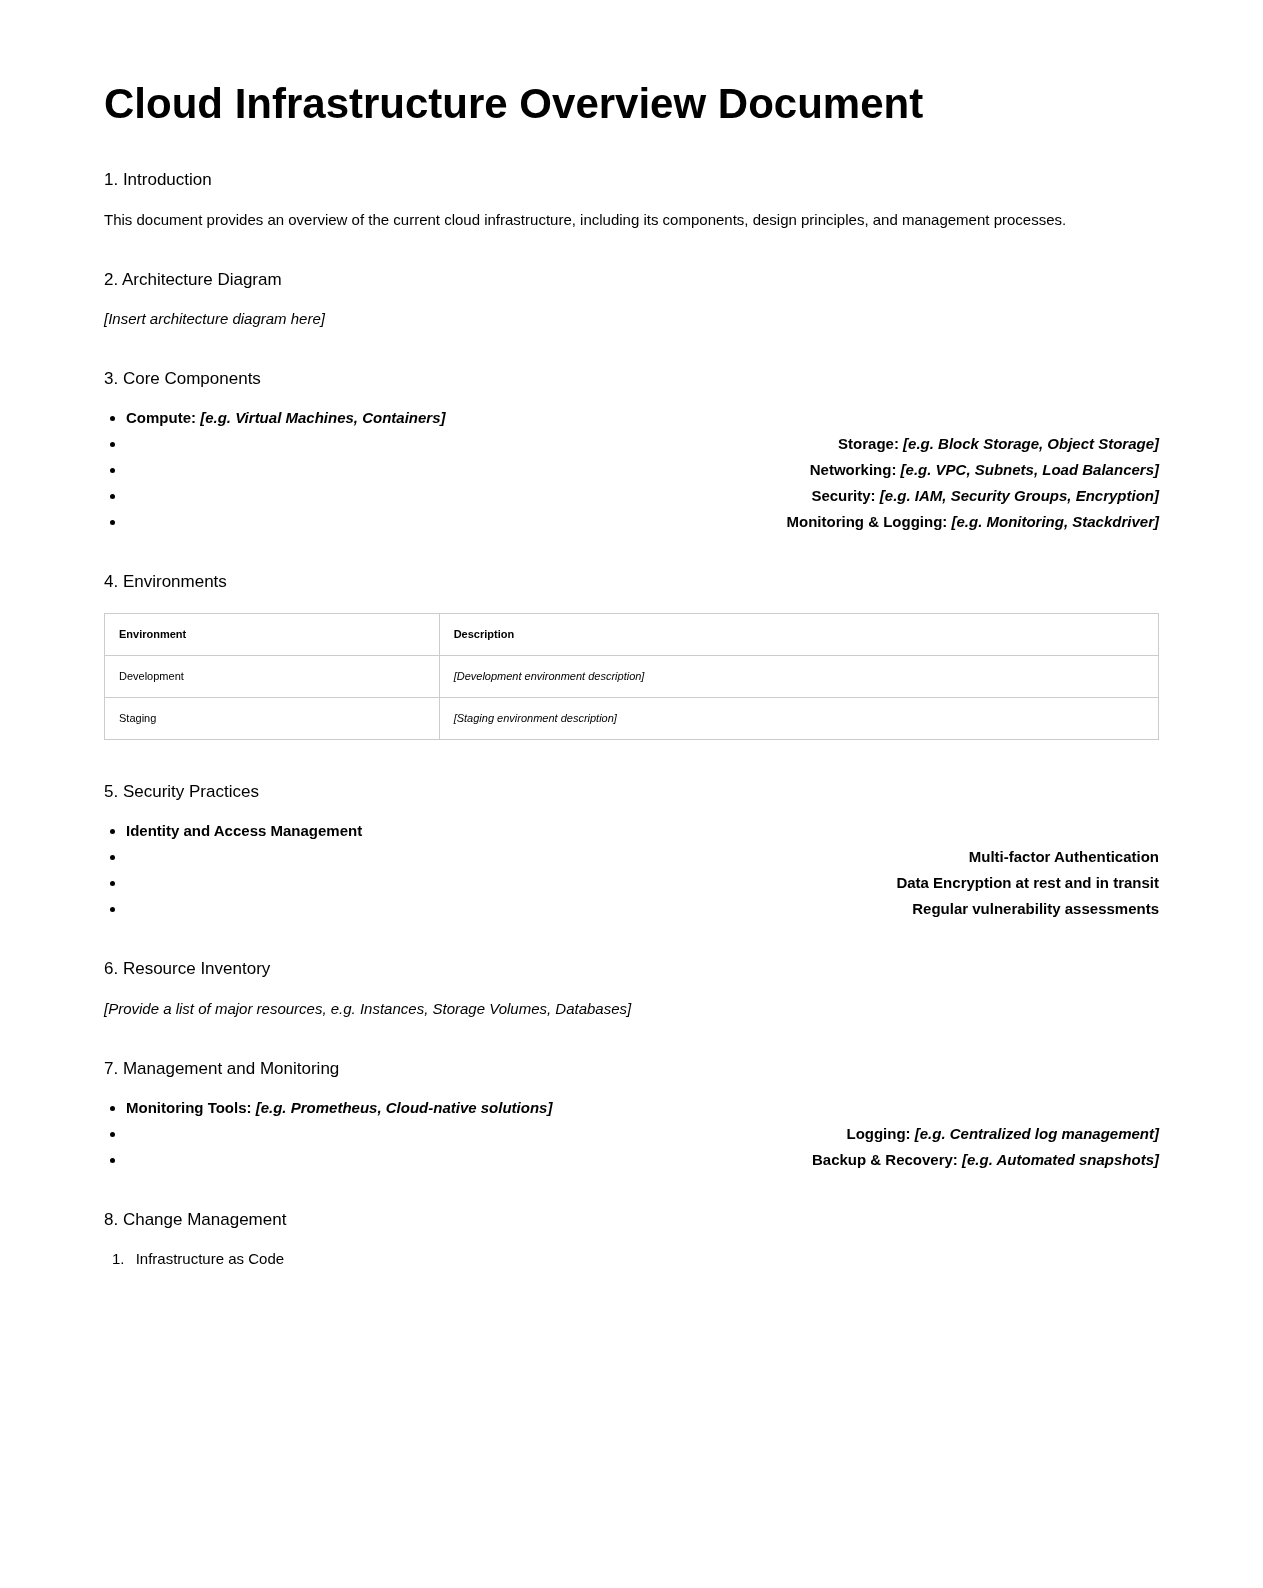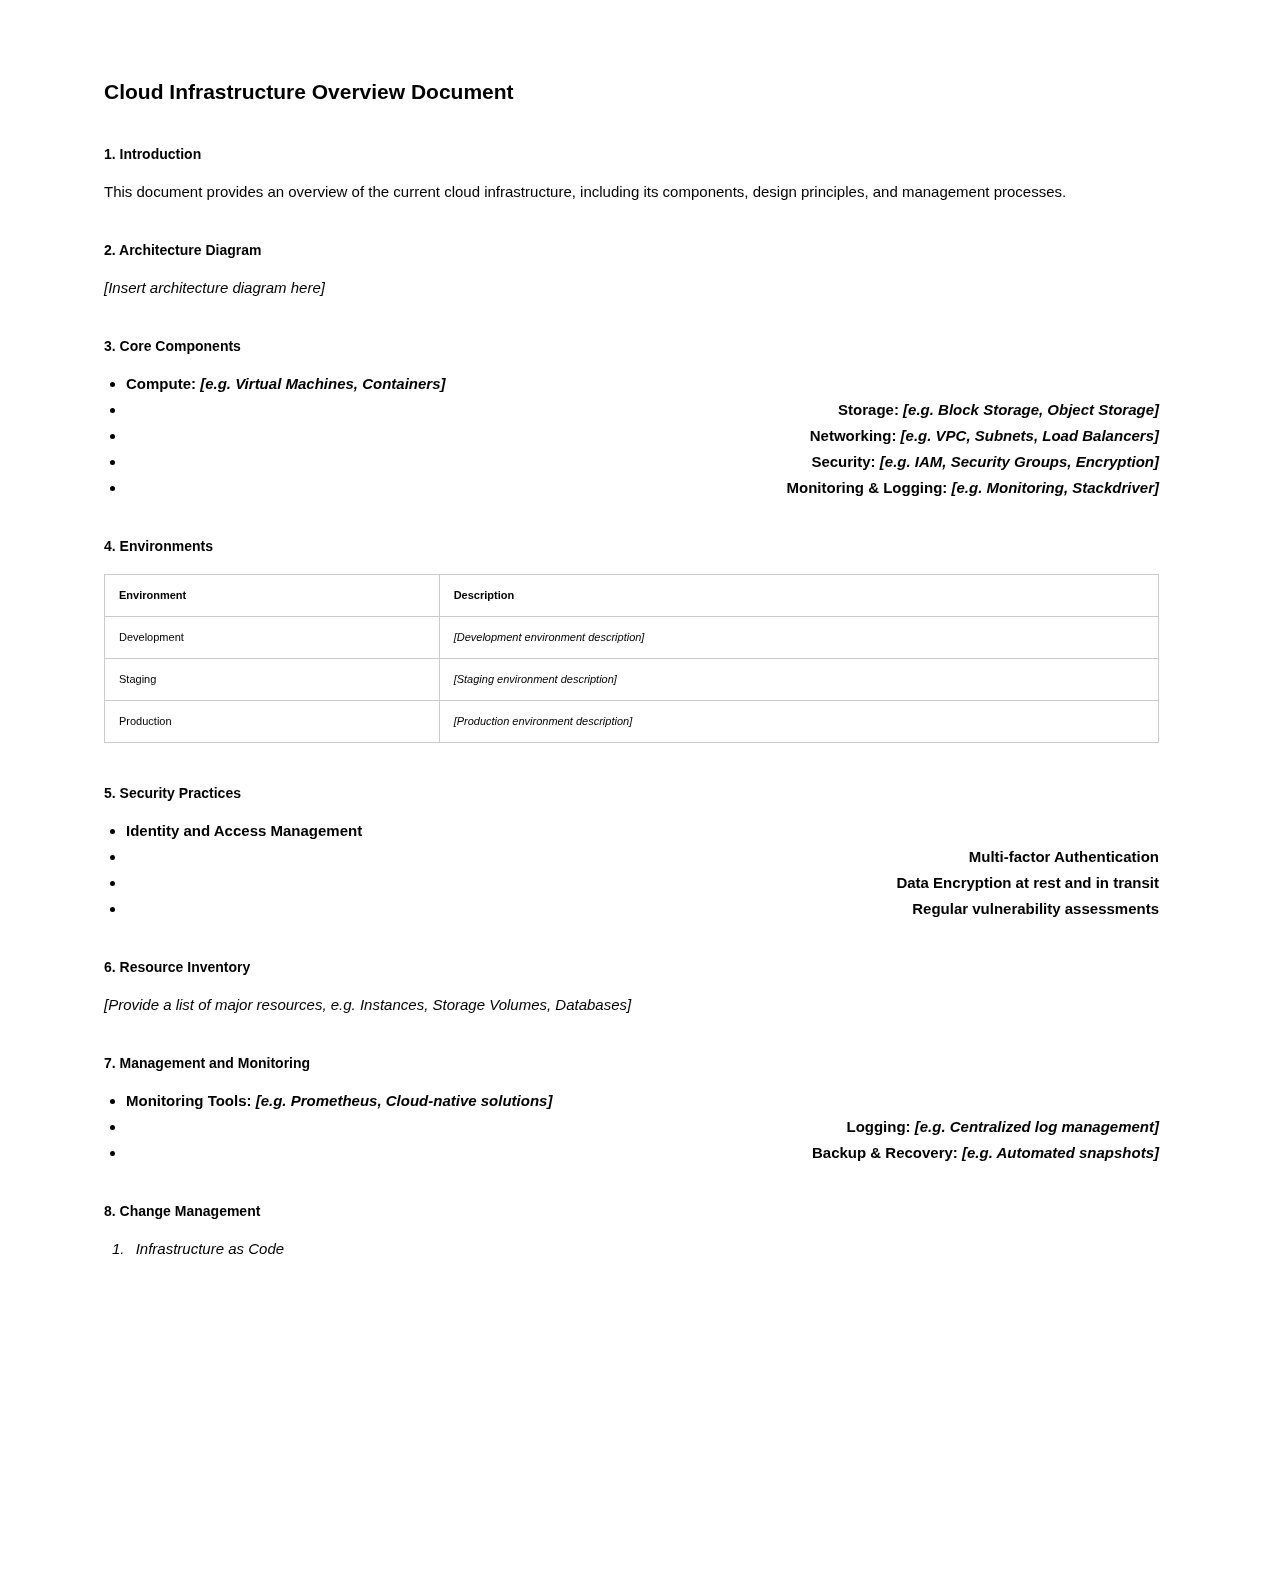--- a/index.html
+++ b/index.html
@@ -13,29 +13,29 @@
     overflow: hidden;
     color: #000000;
     font-family: "Liberation Sans", sans-serif;
     font-size: 15px;
   }
   .page {
     padding: 80px 104px 0 104px;
     box-sizing: border-box;
   }
   h1 {
-    font-size: 21px;
+    font-size: 42px;
     line-height: 1.15;
     font-weight: bold;
     margin: 0 0 26px 0;
   }
   h2 {
-    font-size: 14px;
+    font-size: 17px;
     line-height: 1.2;
-    font-weight: bold;
+    font-weight: normal;
     margin: 42px 0 20px 0;
   }
   p {
     margin: 20px 0;
     line-height: 17px;
   }
   .italic {
     font-style: italic;
   }
   ul.doc-list {
@@ -48,21 +48,20 @@
     line-height: 17px;
   }
   ul.doc-list li + li {
     margin-top: 9px;
     text-align: right;
   }
   ol.doc-list {
     margin: 20px 0;
     padding-left: 8px;
     list-style: none;
-    font-style: italic;
   }
   ol.doc-list li {
     line-height: 17px;
   }
   ol.doc-list .li-marker {
     display: inline-block;
     margin-right: 7px;
   }
   table.env-table {
     border-collapse: collapse;
@@ -133,24 +132,20 @@
     </thead>
     <tbody>
       <tr>
         <td>Development</td>
         <td class="italic">[Development environment description]</td>
       </tr>
       <tr>
         <td>Staging</td>
         <td class="italic">[Staging environment description]</td>
       </tr>
-      <tr>
-        <td>Production</td>
-        <td class="italic">[Production environment description]</td>
-      </tr>
     </tbody>
   </table>
 
   <h2>5. Security Practices</h2>
   <ul class="doc-list">
     <li>Identity and Access Management</li>
     <li>Multi-factor Authentication</li>
     <li>Data Encryption at rest and in transit</li>
     <li>Regular vulnerability assessments</li>
   </ul>

